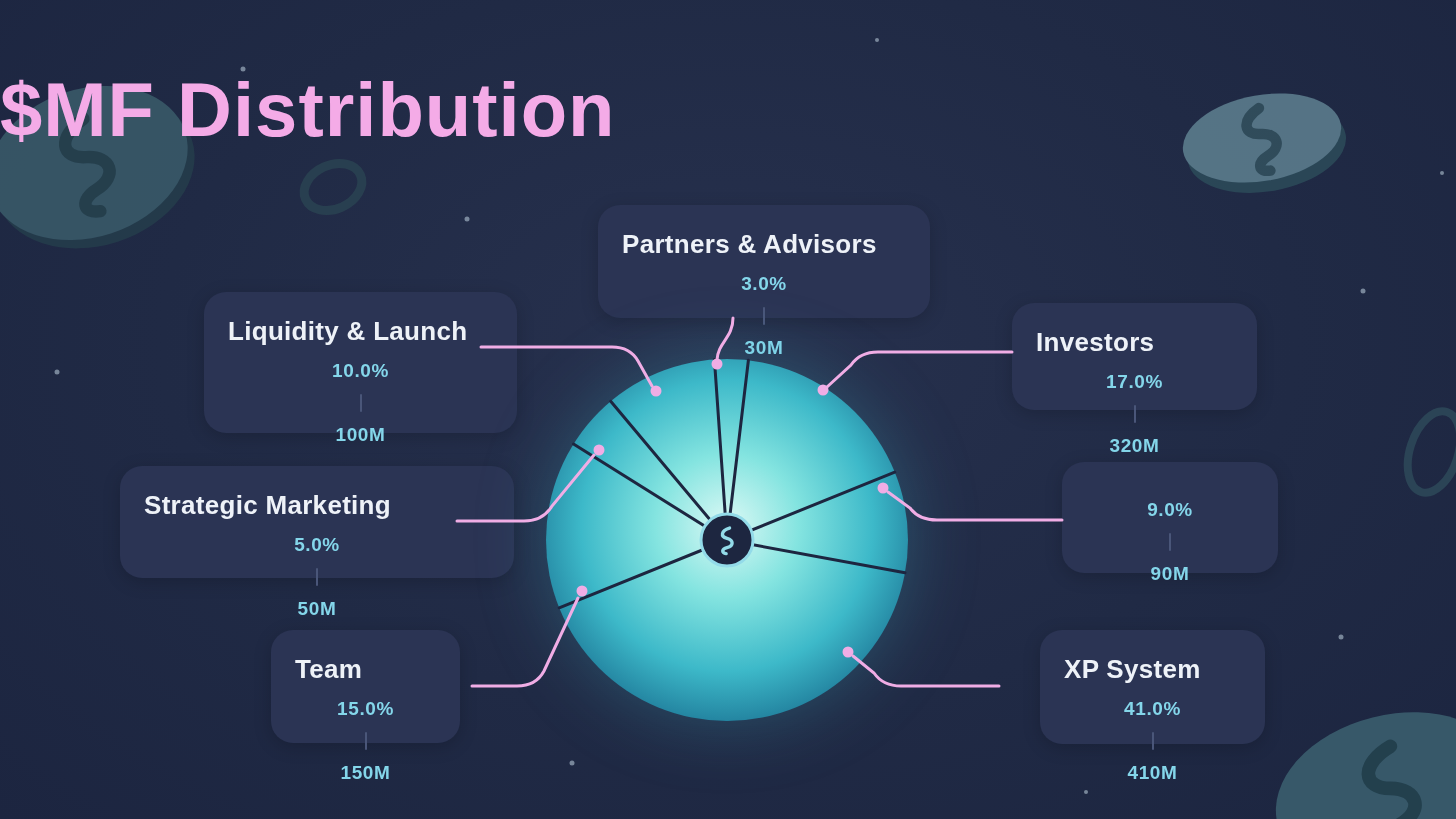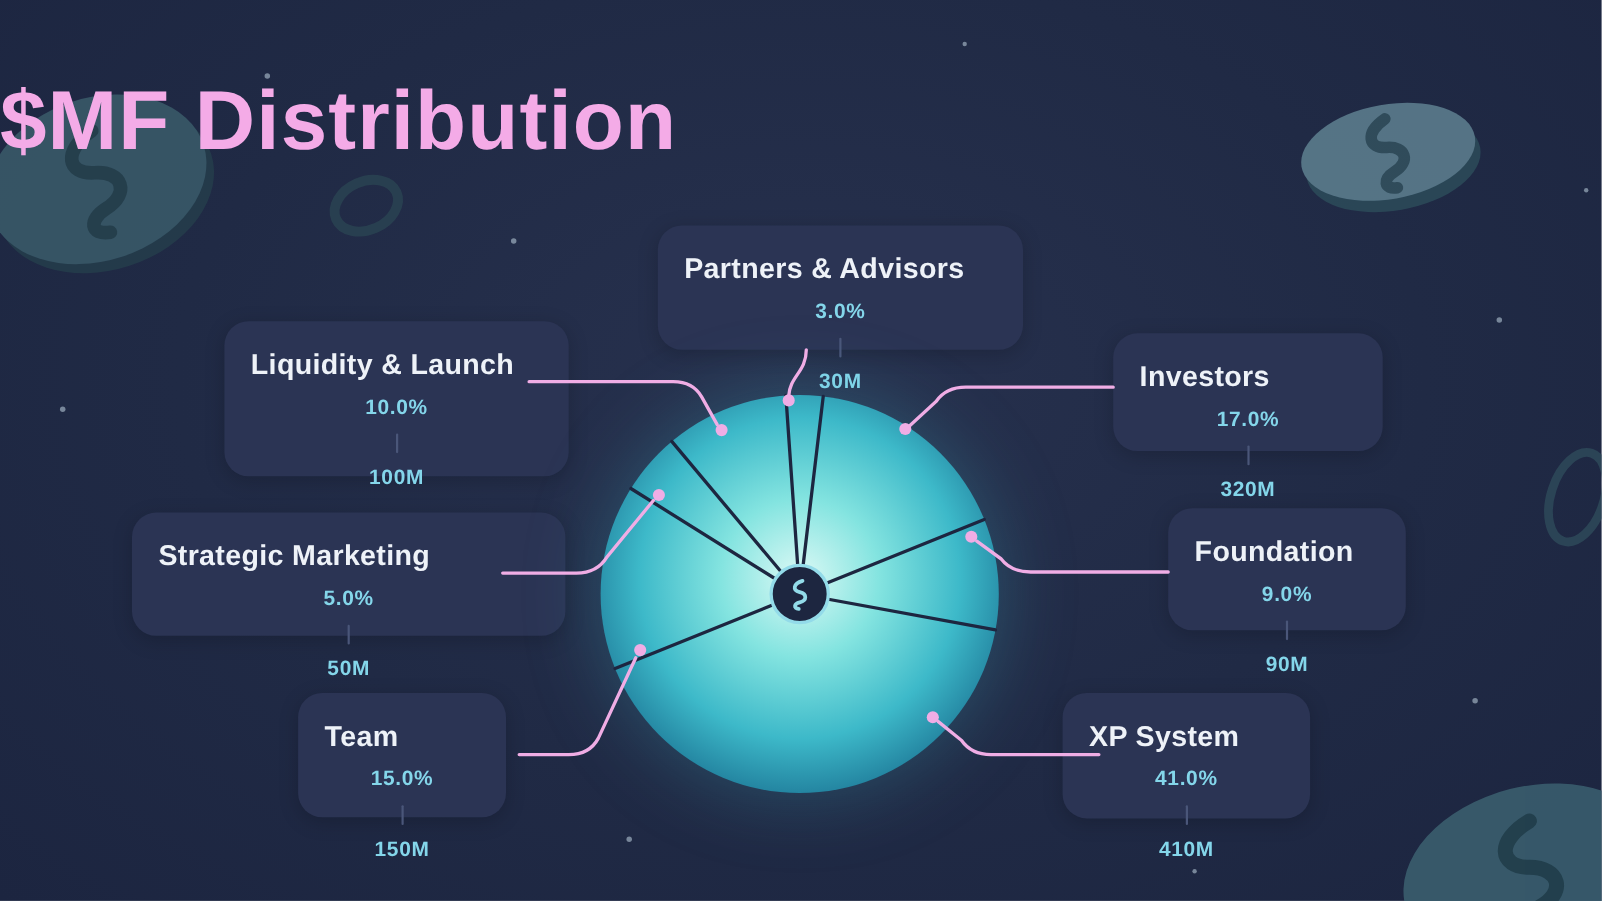--- a/index.html
+++ b/index.html
@@ -29,21 +29,21 @@
     font-size:19px;font-weight:bold;letter-spacing:.6px;color:#84d6ea;flex-direction:column;
   }
   .vdiv{width:2px;height:18px;background:#4a5679;border-radius:1px;}
 
   .card-partners  {left:598px; top:205px; width:332px; height:113px;}
   .card-liquidity {left:180px; top:292px; width:313px; height:141px;margin-left:24px;}
   .card-investors {left:1012px;top:303px; width:245px; height:107px;}
   .card-strategic {left:120px; top:466px; width:394px; height:112px;}
   .card-foundation{left:1062px;top:462px; width:216px; height:111px;}
   .card-team      {left:271px; top:630px; width:189px; height:113px;}
-  .card-xp        {left:966px; top:630px; width:225px; height:114px;}
+  .card-xp        {left:1040px; top:630px; width:225px; height:114px;}
 
   .pie-glow{filter:drop-shadow(0 0 34px rgba(70,190,210,0.28));}
 </style>
 </head>
 <body>
 
 <svg class="overlay" viewBox="0 0 1456 819">
   <defs>
     <path id="squiggle" d="M 3 -14 C -7 -11 -8 -4 0 -2 C 8 0 8 7 0 9 C -6 10.5 -7 15 -1 16" fill="none" stroke-linecap="round"></path>
   </defs>
@@ -116,21 +116,20 @@
 <div class="card card-strategic">
   <div class="card-title">Strategic Marketing</div>
   <div class="card-values">
     <span>5.0%</span>
     <span class="vdiv"></span>
     <span>50M</span>
   </div>
 </div>
 
 <div class="card card-foundation">
-  <div class="card-title">Foundation</div>
   <div class="card-values">
     <span>9.0%</span>
     <span class="vdiv"></span>
     <span>90M</span>
   </div>
 </div>
 
 <div class="card card-team">
   <div class="card-title">Team</div>
   <div class="card-values">

